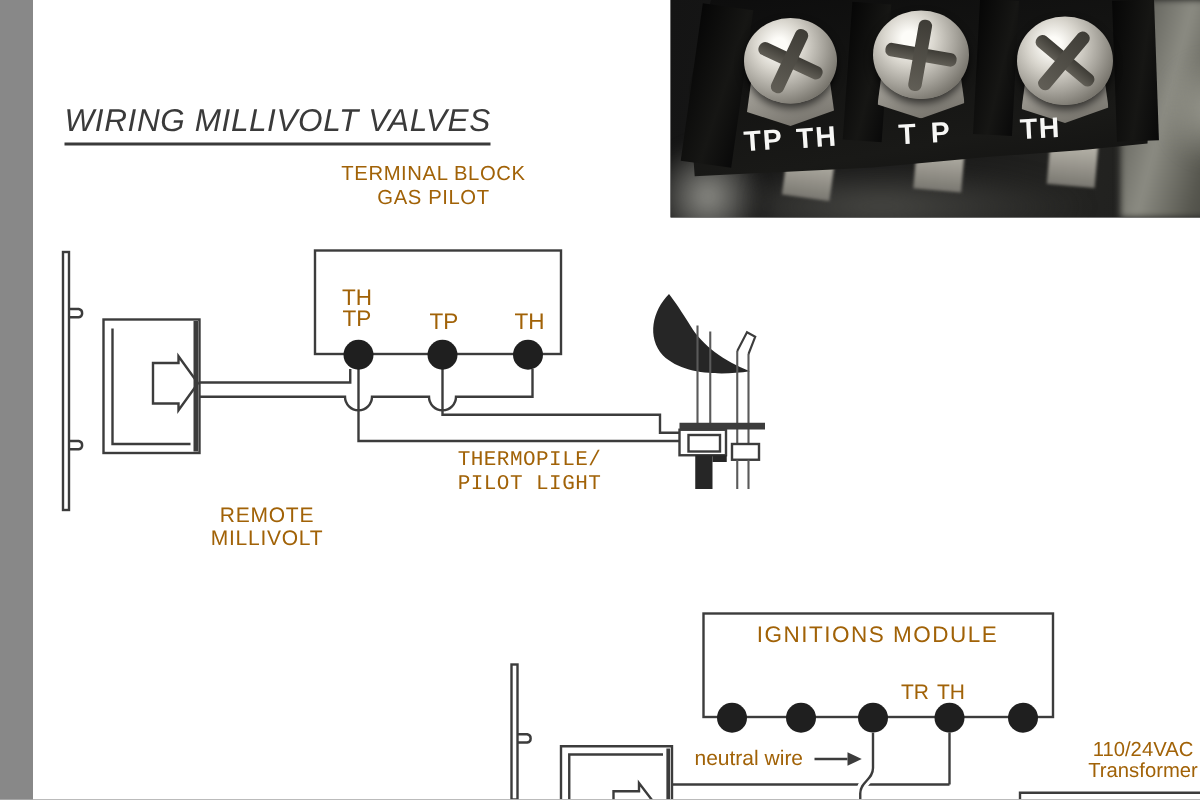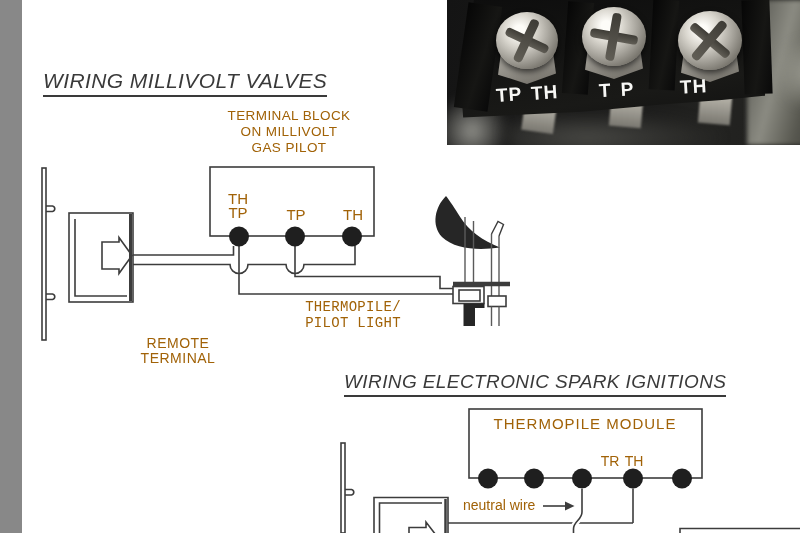--- a/index.html
+++ b/index.html
@@ -117,50 +117,52 @@
       <path d="M387,527.5 H404 V522 L417,539 L404,556 V550.5 H387 Z"></path>
 
       <path d="M658,533 V528.5 H796.5 V533"></path>
     </g>
   </svg>
 
   <div class="abs title" style="left:21px; top:69px; font-size:21px;">WIRING MILLIVOLT VALVES</div>
 
   <div class="abs ctr lbl" style="left:267px; top:108px; font-size:13.5px; line-height:16px; letter-spacing:0.4px;">
     <div>TERMINAL BLOCK</div>
-    <div>ON MILLIVOLT</div>
     <div>GAS PILOT</div>
   </div>
 
   <div class="abs ctr lbl" style="left:216px; top:192px; font-size:15px; line-height:14px;">
     <div>TH</div>
     <div>TP</div>
   </div>
   <div class="abs ctr lbl" style="left:274px; top:206px; font-size:15px;">TP</div>
   <div class="abs ctr lbl" style="left:331px; top:206px; font-size:15px;">TH</div>
 
   <div class="abs ctr lbl" style="left:156px; top:336px; font-size:14px; line-height:15px; letter-spacing:0.5px;">
     <div>REMOTE</div>
-    <div>TERMINAL</div>
+    <div>MILLIVOLT</div>
   </div>
 
   <div class="abs ctr lbl" style="left:331px; top:300px; font-size:14px; line-height:15.5px; letter-spacing:0.3px;font-family:Liberation Mono, monospace;">
     <div>THERMOPILE/</div>
     <div>PILOT LIGHT</div>
   </div>
 
-  <div class="abs title" style="left:322px; top:371px; font-size:19px;">WIRING ELECTRONIC SPARK IGNITIONS</div>
-
-  <div class="abs ctr lbl" style="left:563px; top:415px; font-size:15px; letter-spacing:1px;">THERMOPILE MODULE</div>
+
+  <div class="abs ctr lbl" style="left:563px; top:415px; font-size:15px; letter-spacing:1px;">IGNITIONS MODULE</div>
 
   <div class="abs ctr lbl" style="left:588px; top:453px; font-size:14px;">TR</div>
   <div class="abs ctr lbl" style="left:612px; top:453px; font-size:14px;">TH</div>
 
   <div class="abs lbl" style="left:441px; top:497px; font-size:14px;">neutral wire</div>
 
+  <div class="abs ctr lbl" style="left:740px; top:493px; font-size:13.5px; line-height:14px;">
+    <div>110/24VAC</div>
+    <div>Transformer</div>
+  </div>
 
   <div id="photo">
     <div class="layer ph-bg"></div>
     <div class="layer ph-blob1"></div>
     <div class="layer ph-blob2"></div>
     <div class="layer ph-right"></div>
     <div class="layer ph-rightblob"></div>
 
     <div class="layer ph-tab" style="left:76px; top:104px; transform:rotate(8deg);"></div>
     <div class="layer ph-tab" style="left:163px; top:99px; transform:rotate(5deg);"></div>

